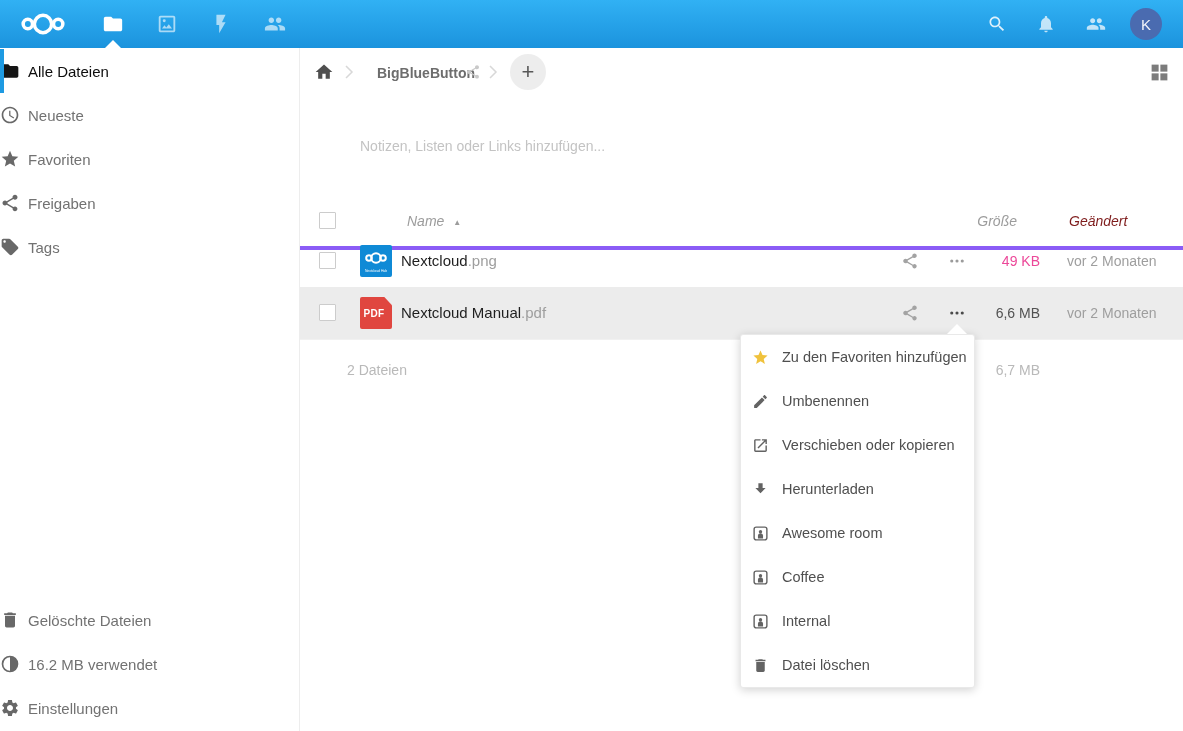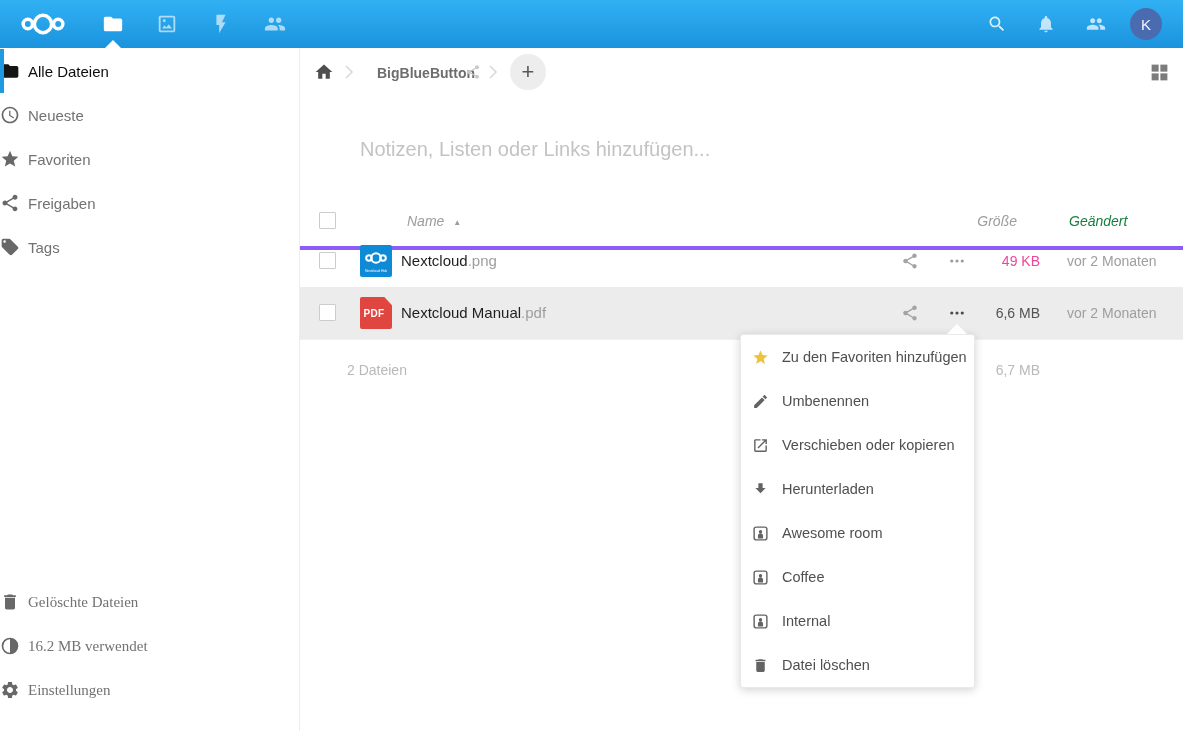--- a/index.html
+++ b/index.html
@@ -27,44 +27,44 @@
   .sidebar{position:absolute;left:0;top:48px;width:300px;bottom:0;background:#fff;
            border-right:1px solid #ededed;box-sizing:border-box;z-index:2;}
   .sitem{position:relative;height:44px;display:flex;align-items:center;
          color:#727272;font-size:15px;cursor:pointer;}
   .sitem .ic{width:20px;height:20px;margin-right:5px;color:#686868;flex:none;}
   .sitem .slabel{margin-left:0;padding-left:0;position:relative;left:-2px;margin-left:5px;}
   .sitem.active{color:#0d0d0d;}
   .sitem.active .ic{color:#151515;}
   .sitem.active::before{content:"";position:absolute;left:0;top:0;bottom:0;width:4px;background:#1e9ae2;}
   .snav{position:absolute;top:1px;left:0;right:0;}
-  .sfooter{position:absolute;bottom:19px;left:0;right:0;font-family:Liberation Serif, serif;}
+  .sfooter{position:absolute;bottom:1px;left:0;right:0;}
 
   
   .home-btn{position:absolute;left:314px;top:62px;width:20px;height:20px;color:#4f4f4f;cursor:pointer;}
   .chev{position:absolute;width:20px;height:20px;color:#d8d8d8;}
   .chev1{left:339px;top:62px;}
   .chev2{left:483px;top:62px;}
   .crumb-name{position:absolute;left:377px;top:65px;font-size:14px;font-weight:bold;color:#6d6d6d;cursor:pointer;}
   .crumb-share{position:absolute;left:465px;top:64px;width:16px;height:16px;color:#c9c9c9;cursor:pointer;}
   .add-btn{position:absolute;left:510px;top:54px;width:36px;height:36px;border-radius:50%;
            background:#ededed;color:#585858;display:flex;align-items:center;justify-content:center;
            font-size:22px;font-weight:300;cursor:pointer;}
   .grid-btn{position:absolute;left:1149px;top:62px;width:21px;height:21px;color:#7c7c7c;cursor:pointer;}
-  .notes{position:absolute;left:360px;top:138px;font-size:20px;color:#c3c3c3;cursor:text;}
+  .notes{position:absolute;left:360px;top:138px;font-size:14px;color:#c3c3c3;cursor:text;}
 
   
   .cb{position:absolute;width:17px;height:17px;border:1px solid #ccc;border-radius:1px;
       background:#fff;box-sizing:border-box;cursor:pointer;}
   .thead{position:absolute;left:300px;right:0;top:196px;height:50px;border-bottom:4px solid #8b5cf6;font-style:italic;}
   .thead .cb{left:19px;top:16px;}
   .th-name{position:absolute;left:107px;top:0;line-height:50px;font-size:14px;color:#9c9c9c;cursor:pointer;}
   .sort-caret::after{content:"▲";font-size:8px;color:#9c9c9c;margin-left:9px;position:relative;top:-1px;}
   .th-size{position:absolute;right:166px;top:0;line-height:50px;font-size:14px;color:#9c9c9c;cursor:pointer;}
-  .th-mod{position:absolute;left:769px;top:0;line-height:50px;font-size:14px;color:#15803d;cursor:pointer;}
+  .th-mod{position:absolute;left:769px;top:0;line-height:50px;font-size:14px;color:#7f1d1d;cursor:pointer;}
 
   .frow{position:absolute;left:300px;right:0;height:52px;border-bottom:1px solid #f1f1f1;cursor:pointer;}
   .frow.r1{top:235px;}
   .frow.r2{top:287px;background:#ececec;}
   .frow .cb{left:19px;top:17px;}
   .fthumb{position:absolute;left:60px;top:10px;width:32px;height:32px;}
   .pdf-thumb{position:absolute;left:60px;top:10px;width:32px;height:32px;background:#e0463f;
              clip-path:polygon(0 0,76% 0,100% 26%,100% 100%,0 100%);border-radius:2px;
              display:flex;align-items:center;justify-content:center;}
   .pdf-thumb span{color:#fff;font-size:10px;font-weight:bold;letter-spacing:.3px;position:relative;left:-2px;}

